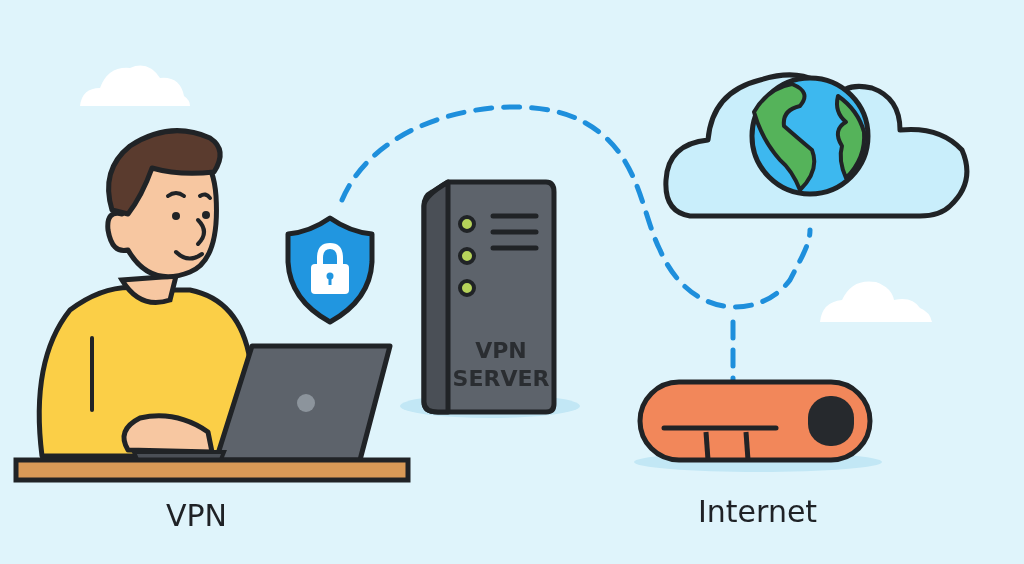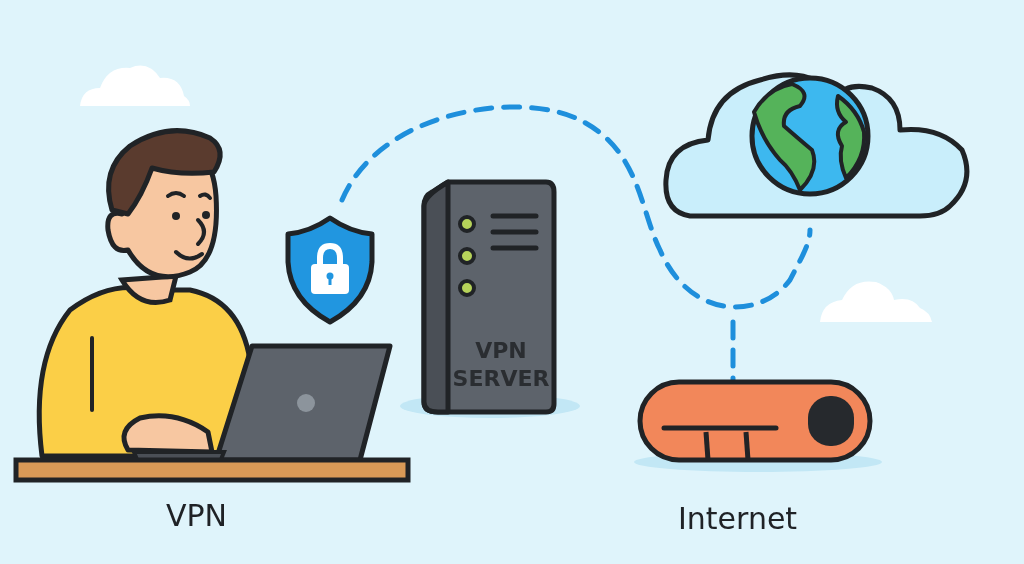--- a/index.html
+++ b/index.html
@@ -89,13 +89,13 @@
     <ellipse cx="758" cy="462" rx="124" ry="10" fill="#c2e7f5"></ellipse>
     <rect x="640" y="382" width="230" height="78" rx="39" fill="#f2875a" stroke="#202326" stroke-width="5"></rect>
     <rect x="808" y="396" width="46" height="50" rx="22" fill="#26292d"></rect>
     <line x1="664" y1="428" x2="776" y2="428" stroke="#202326" stroke-width="5" stroke-linecap="round"></line>
     <path d="M706 432 L708 460" stroke="#202326" stroke-width="5"></path>
     <path d="M746 432 L748 460" stroke="#202326" stroke-width="5"></path>
   </g>
 </svg>
 
 <div class="label" style="left:166px; top:498px;">VPN</div>
-<div class="label" style="left:678px; top:494px;margin-top:7px;">Internet</div>
+<div class="label" style="left:698px; top:494px;">Internet</div>
 
 </body></html>

